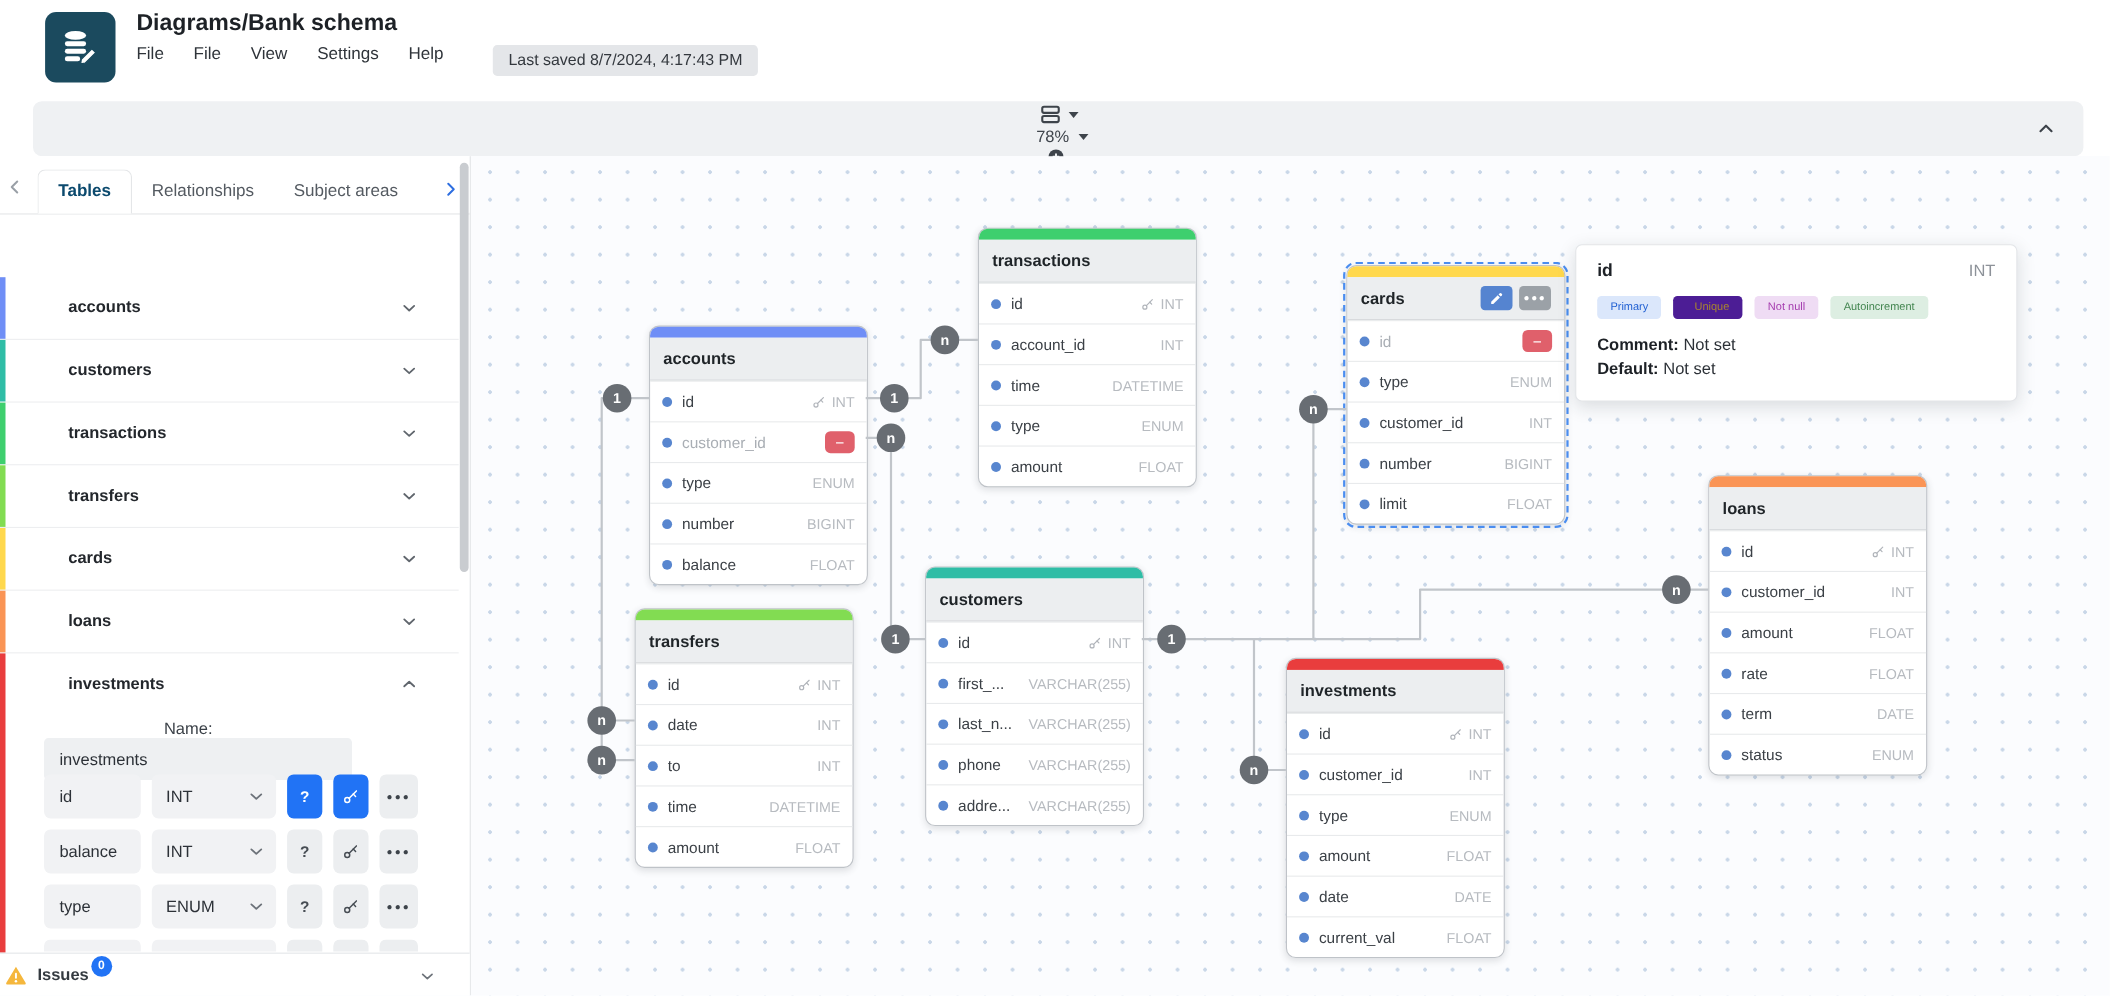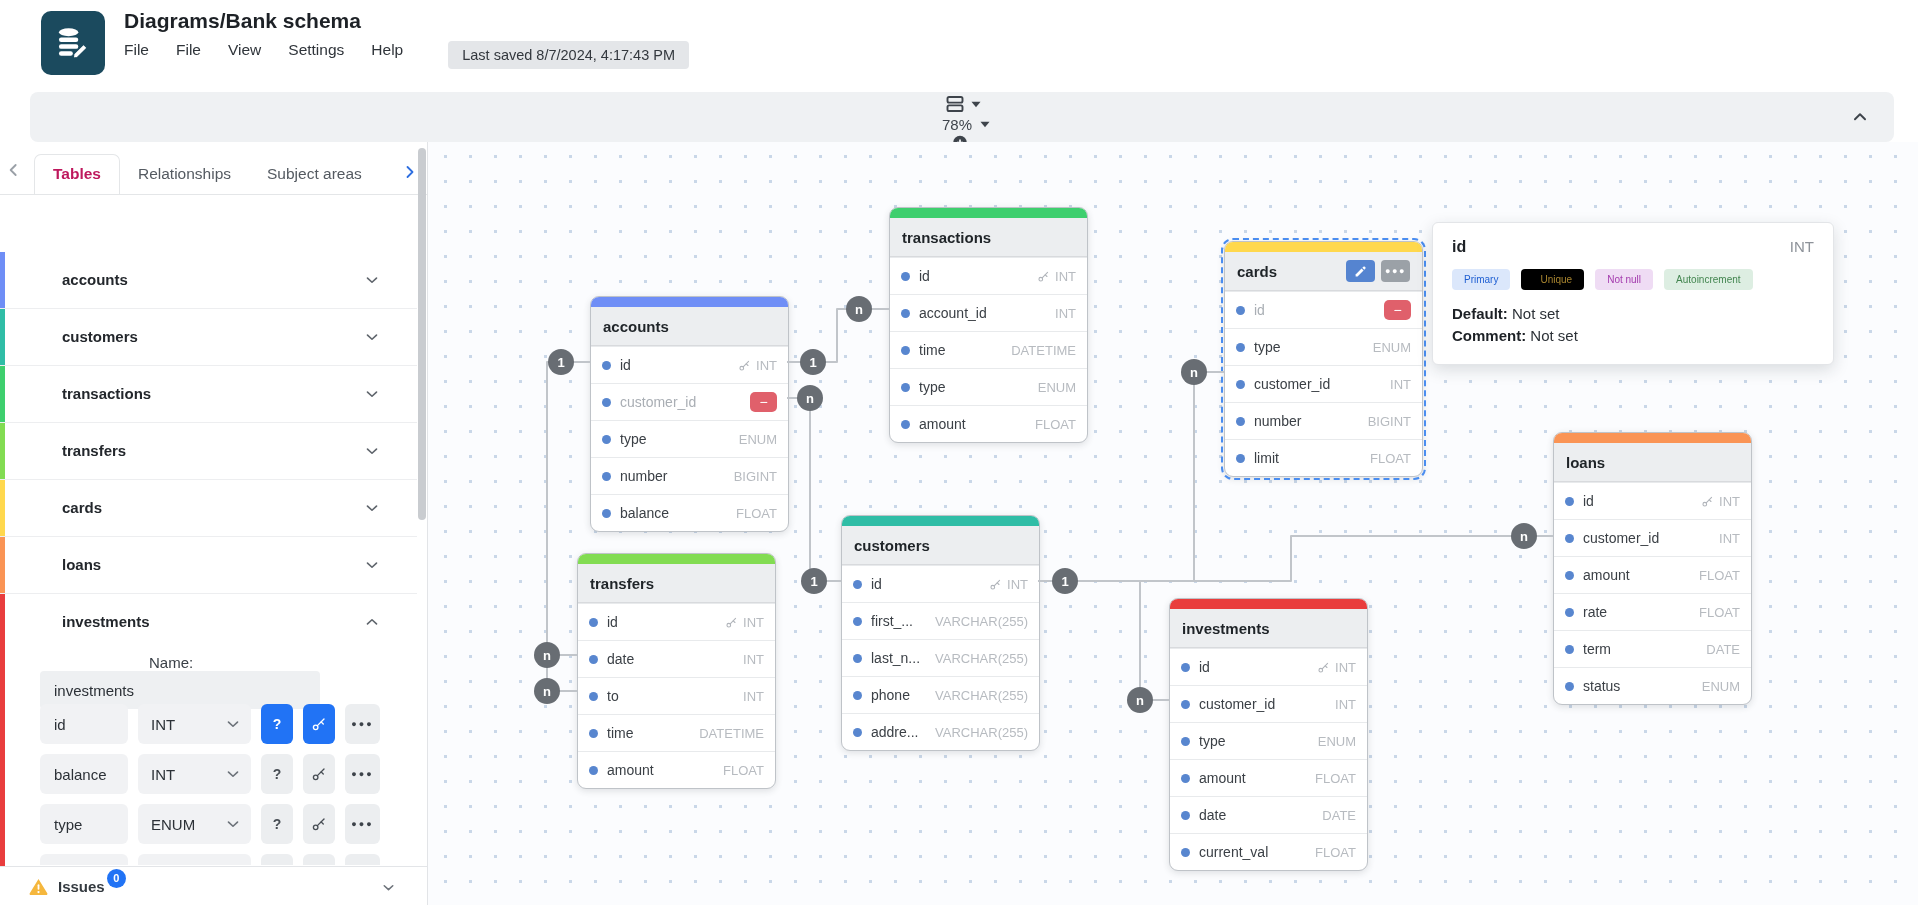--- a/index.html
+++ b/index.html
@@ -28,21 +28,21 @@
   .caret{margin-left:4px;display:flex;}
   .tb-collapse{position:absolute;right:16px;top:8px;}
 
   
   .sidebar{position:absolute;left:0;top:142px;width:427px;bottom:0;background:#fff;border-right:1px solid #e2e4e7;z-index:3;}
   .tabs-row{position:absolute;left:0;top:8px;right:0;height:44px;border-bottom:1px solid #e4e6e8;display:flex;align-items:flex-end;overflow:hidden;}
   .tab-scroll-left{position:absolute;left:4px;top:10px;}
   .tab{font-size:15.5px;color:#545a61;padding:10px 18px 11px;white-space:nowrap;}
   .tab.first{margin-left:34px;}
   .tab.active{background:#fff;border:1px solid #e4e6e8;border-bottom:1px solid #fff;border-radius:7px 7px 0 0;
-              font-weight:700;color:#be185d;margin-bottom:-1px;}
+              font-weight:700;color:#0c4a6e;margin-bottom:-1px;}
   .tab-scroll-right{position:absolute;right:0;top:0;width:34px;height:43px;background:#fff;display:flex;align-items:center;justify-content:center;}
   .search-row{position:absolute;left:40px;top:68px;right:20px;height:38px;display:flex;}
   .search-box{position:relative;width:212px;height:38px;background:#eef0f2;border-radius:6px;}
   .search-box input{position:absolute;inset:0;background:transparent;border:none;outline:none;padding:0 30px 0 40px;
                     font-size:15px;font-family:inherit;color:#2c3137;}
   .search-box input::placeholder{color:#9aa0a8;}
   .search-ic{position:absolute;left:11px;top:9px;}
   .search-caret{position:absolute;right:9px;top:11px;}
   .add-table-btn{margin-left:14px;width:140px;height:38px;background:#e9ebee;border-radius:6px;display:flex;
                  align-items:center;justify-content:center;gap:9px;font-size:15px;font-weight:700;color:#2563d0;}
@@ -66,21 +66,21 @@
   .ftypebox{width:113px;justify-content:space-between;padding:0 9px 0 13px;box-sizing:border-box;}
   .fbtn{width:32px;height:40px;background:#eceef0;border-radius:6px;display:flex;align-items:center;justify-content:center;
         color:#474d54;font-size:14px;font-weight:700;}
   .fbtn svg{stroke:currentColor;}
   .fbtn.active{background:#2173f5;color:#fff;}
   .fbtn.dots{width:35px;font-size:9px;letter-spacing:2px;font-weight:400;color:#3d434a;}
   .frow.partial{height:11px;overflow:hidden;}
   .frow.partial .fbox,.frow.partial .fbtn{height:40px;}
 
   .issues-bar{position:absolute;left:0;bottom:0;right:0;height:38px;background:#fff;border-top:1px solid #e3e5e8;
-              display:flex;align-items:center;padding-left:28px;}
+              display:flex;align-items:center;padding-left:4px;}
   .issues-label{font-size:15px;font-weight:700;color:#343a40;margin-left:9px;}
   .issues-badge{width:19px;height:19px;border-radius:50%;background:#2173f5;color:#fff;font-size:11px;font-weight:700;
                 display:flex;align-items:center;justify-content:center;transform:translateY(-8px);margin-left:2px;}
   .issues-chev{position:absolute;right:30px;top:12px;}
   .side-scroll{position:absolute;right:1px;top:6px;width:8px;height:372px;background:#c9ccd0;border-radius:4px;}
 
   
   .canvas{position:absolute;left:427px;top:142px;width:1491px;height:763px;background:#fbfcfe;overflow:hidden;
           background-image:radial-gradient(circle,#c9d7e8 1.7px,transparent 1.9px);background-size:25px 25px;background-position:6px 2px;}
   .edges-svg{position:absolute;left:0;top:0;width:1491px;height:763px;z-index:5;pointer-events:none;}
@@ -875,23 +875,23 @@
         </g>
       </svg>
 
     <div class="tooltip">
       <div class="tt-top">
         <span class="tt-name">id</span>
         <span class="tt-type">INT</span>
       </div>
       <div class="tt-badges" id="tt-badges">
           <span class="tt-badge" style="background: rgb(219, 231, 251); color: rgb(31, 95, 210);">Primary</span>
-          <span class="tt-badge" style="background: #000000; color: rgb(168, 133, 47); padding-left: 19px;">Unique</span>
+          <span class="tt-badge" style="background: #4c1d95; color: rgb(168, 133, 47); padding-left: 19px;">Unique</span>
           <span class="tt-badge" style="background: rgb(239, 220, 244); color: rgb(164, 59, 174);">Not null</span>
           <span class="tt-badge" style="background: rgb(221, 238, 226); color: rgb(66, 133, 79);">Autoincrement</span>
         </div>
       <div class="tt-meta">
+        <div><b>Comment:</b> <span>Not set</span></div>
         <div><b>Default:</b> <span>Not set</span></div>
-        <div><b>Comment:</b> <span>Not set</span></div>
       </div>
     </div>
   </div>
 </div>
 
 </body></html>

